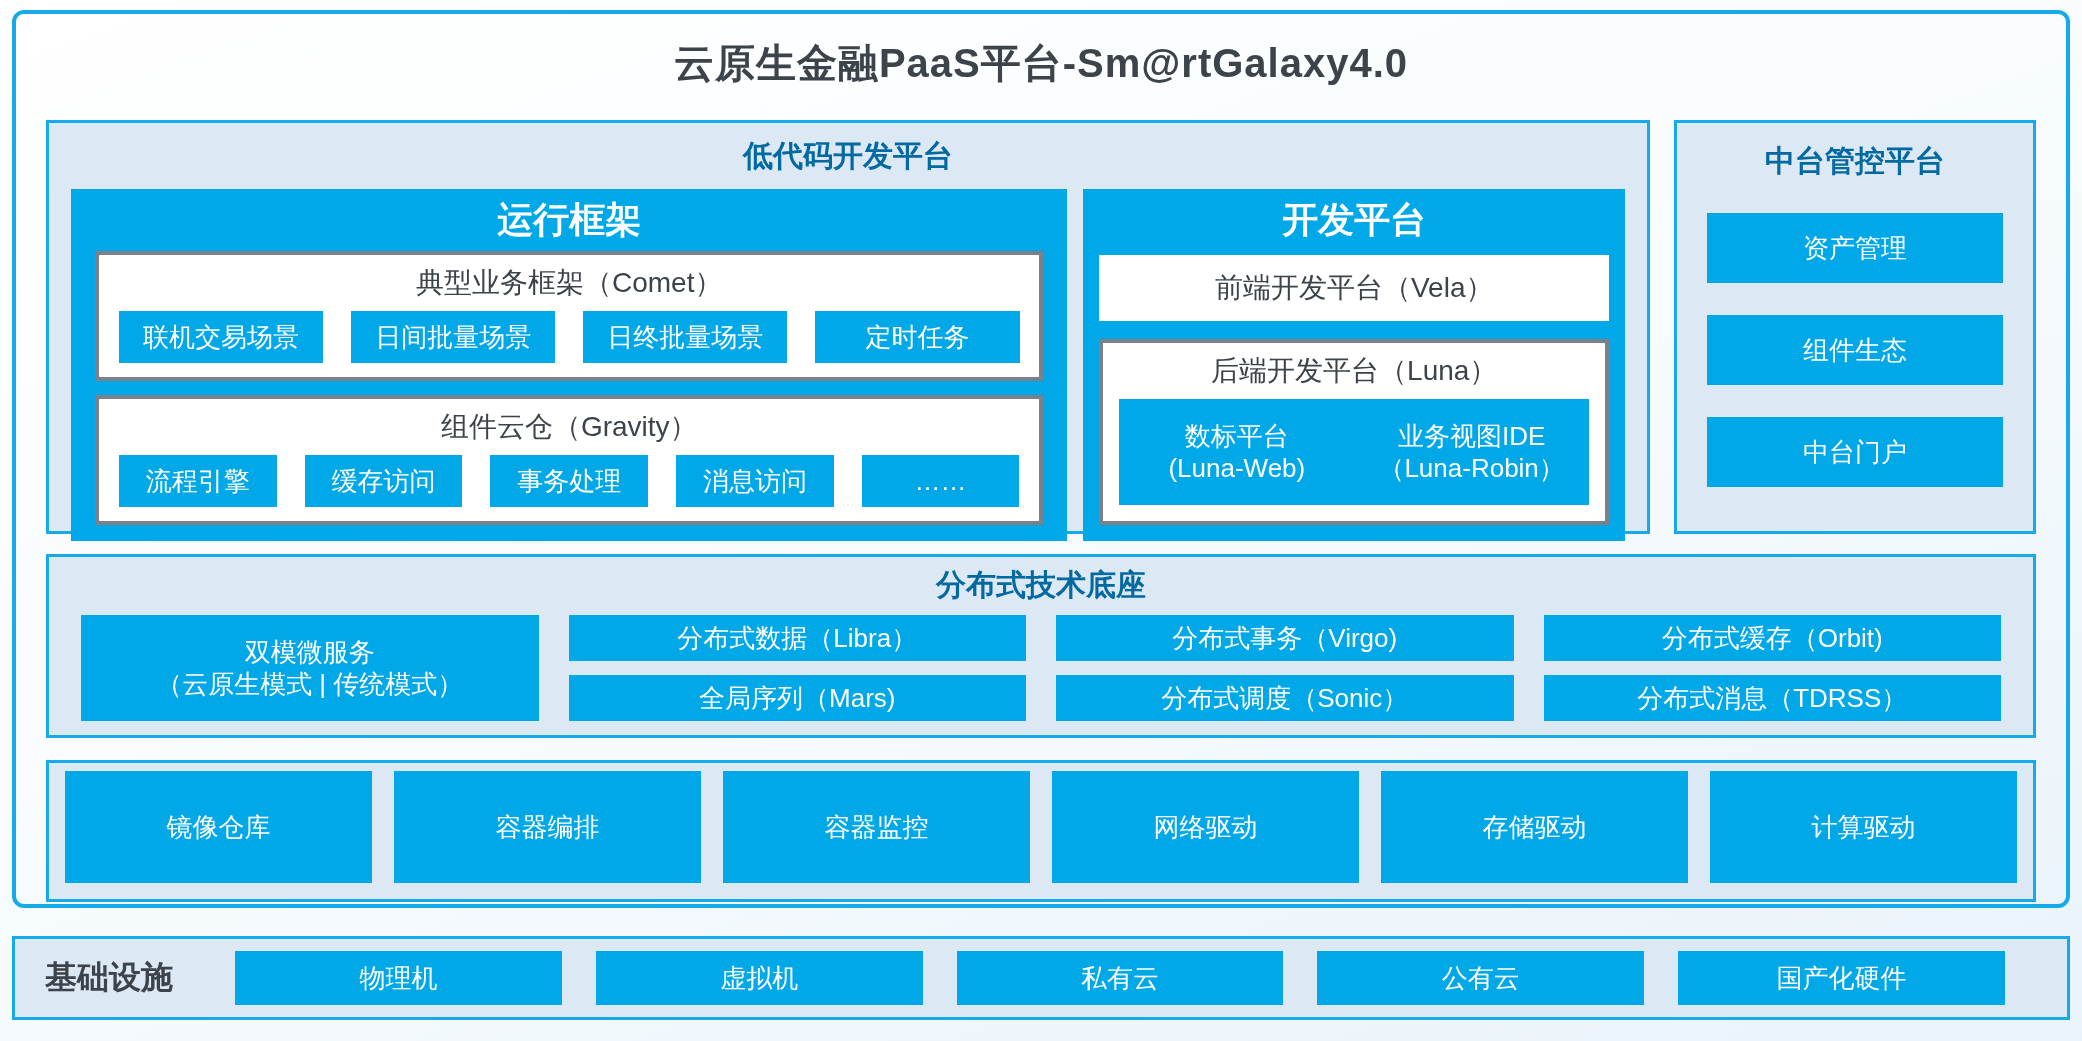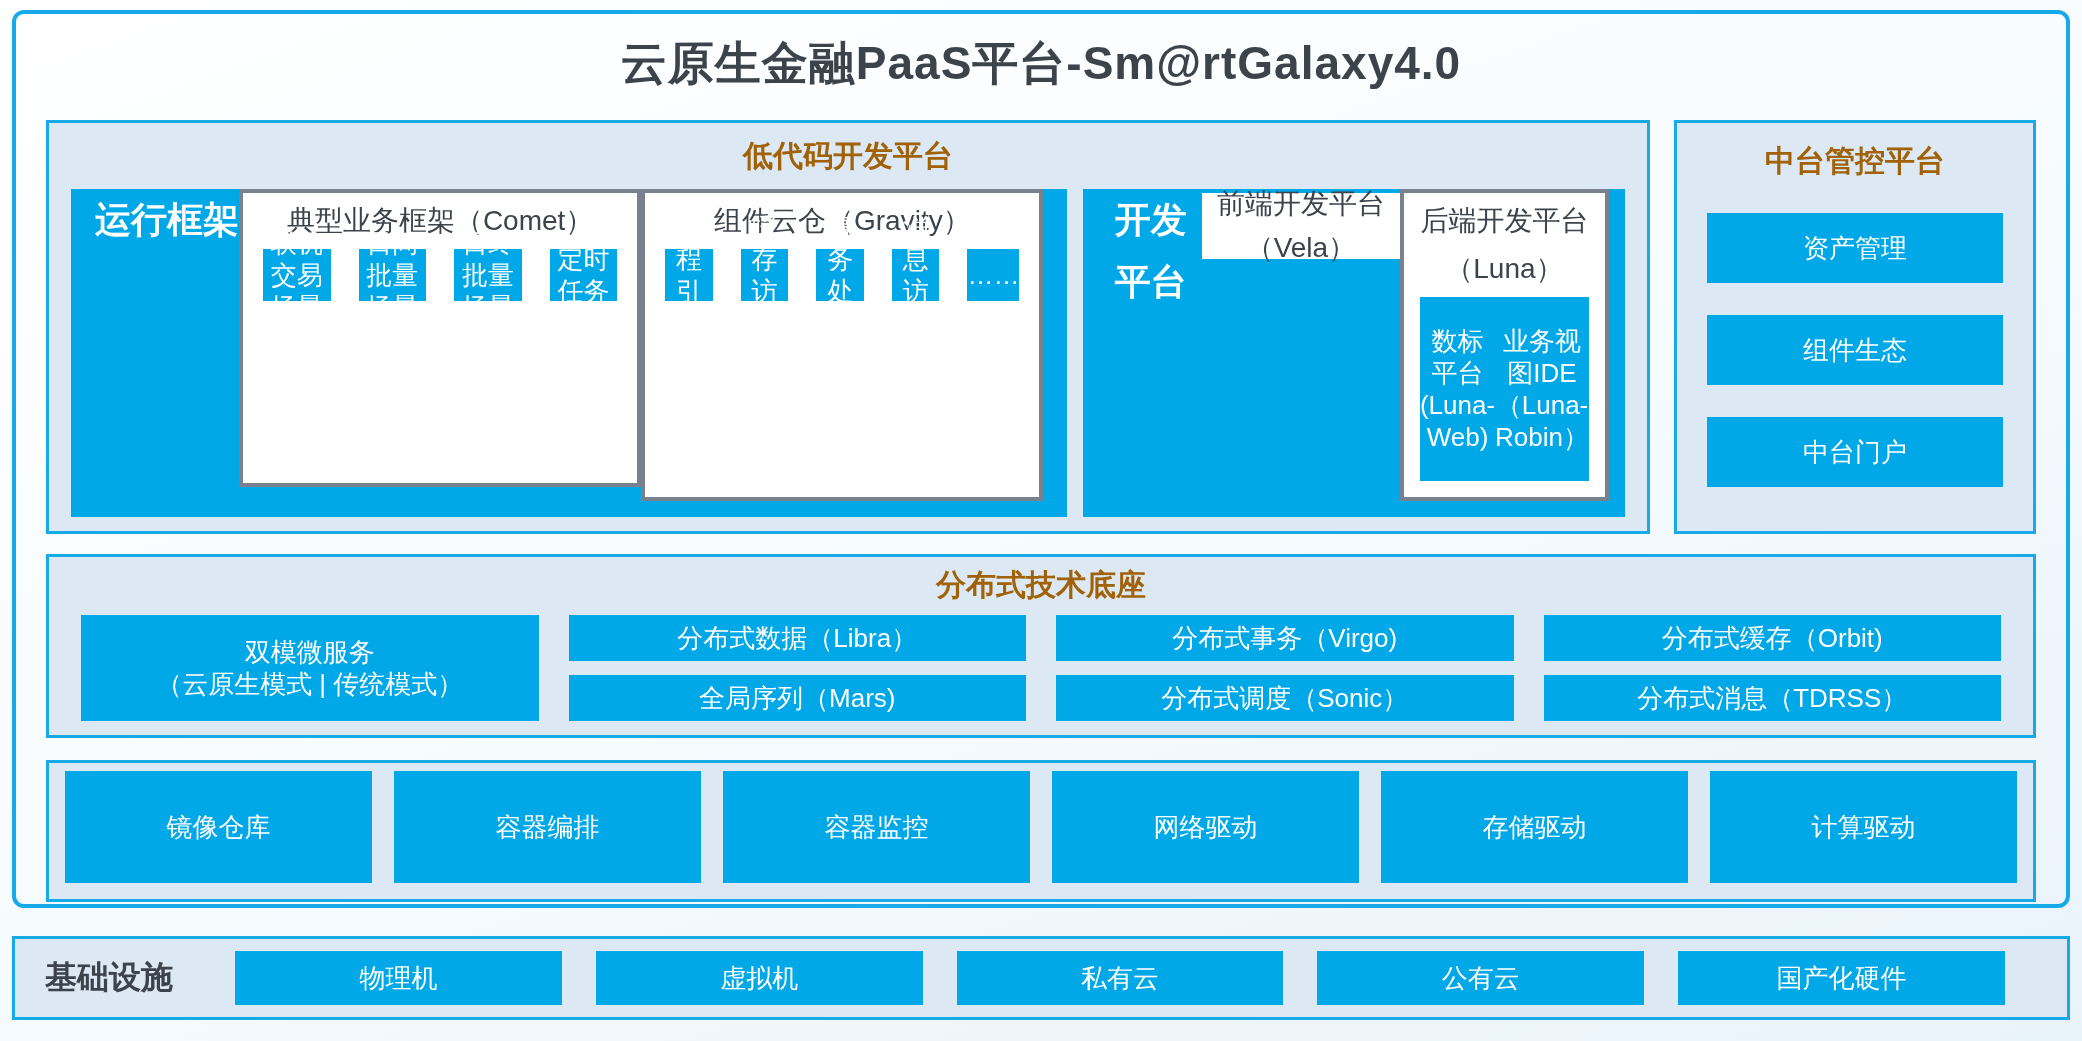--- a/index.html
+++ b/index.html
@@ -13,55 +13,55 @@
   .outer-container {
     position: absolute;
     left: 12px; top: 10px;
     width: 2058px; height: 898px;
     border: 4px solid #16aae8;
     border-radius: 12px;
   }
   .main-title {
     margin: 20px auto 28px;
     text-align: center;
-    font-size: 46px;
+    font-size: 40px;
     line-height: 58px;
     font-weight: bold;
     color: #3d434b;
     letter-spacing: 1px;
   }
   .top-row {
     display: flex;
     gap: 24px;
     margin: 0 30px;
     height: 414px;
   }
   .panel {
     background: #dce8f4;
     border: 3px solid #16aae8;
   }
   .panel-title {
     text-align: center;
     font-size: 30px;
     font-weight: bold;
-    color: #a16207;
+    color: #0369a1;
   }
   
   .lowcode-panel {
     flex: 1;
     padding: 10px 22px 14px;
     display: flex;
     flex-direction: column;
   }
   .lowcode-panel .panel-title { line-height: 46px; margin-bottom: 10px; }
   .lowcode-body { display: flex; gap: 16px; flex: 1; }
   .blue-subpanel {
     background: #00a8e8;
     display: flex;
-    flex-direction: row;
+    flex-direction: column;
   }
   .runtime-subpanel { flex: 994; padding: 0 24px 16px; }
   .dev-subpanel { flex: 534; padding: 0 16px 16px; }
   .subpanel-title {
     text-align: center;
     color: #ffffff;
     font-size: 36px;
     font-weight: bold;
     line-height: 62px;
   }

